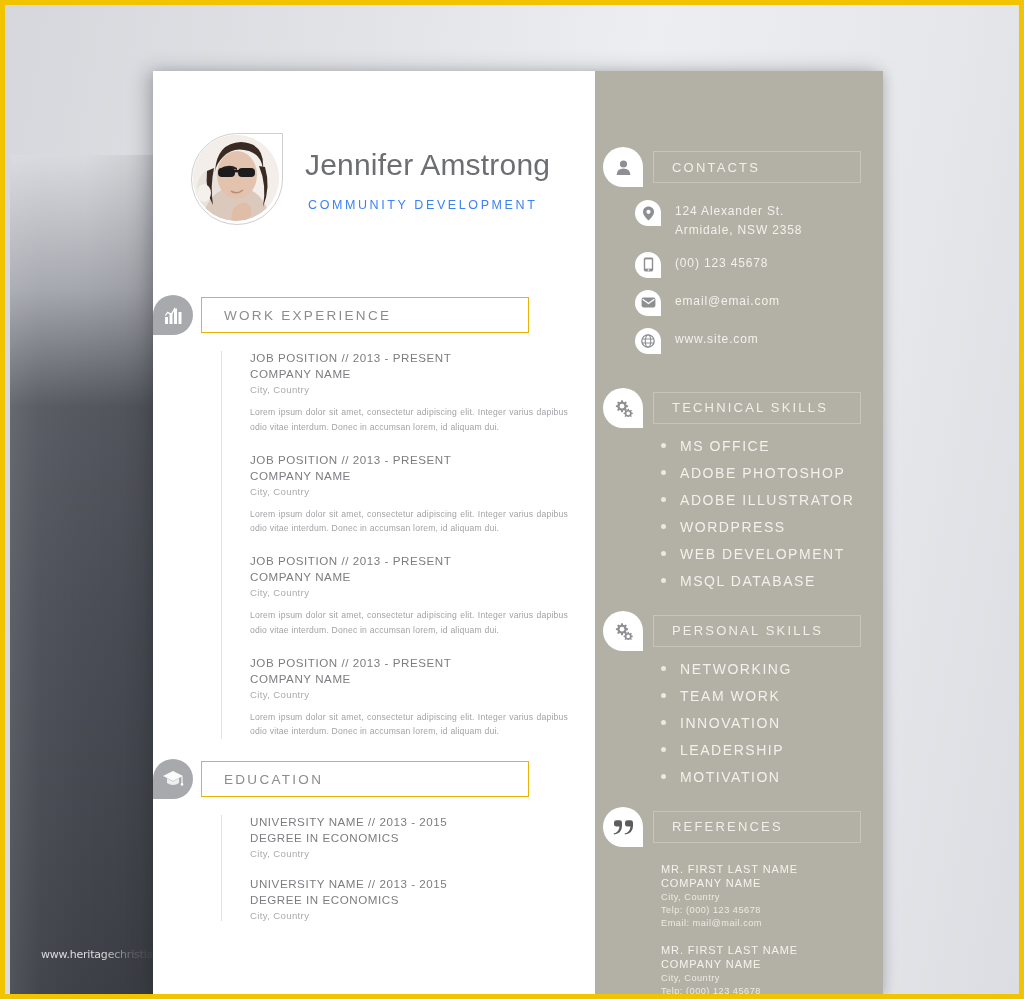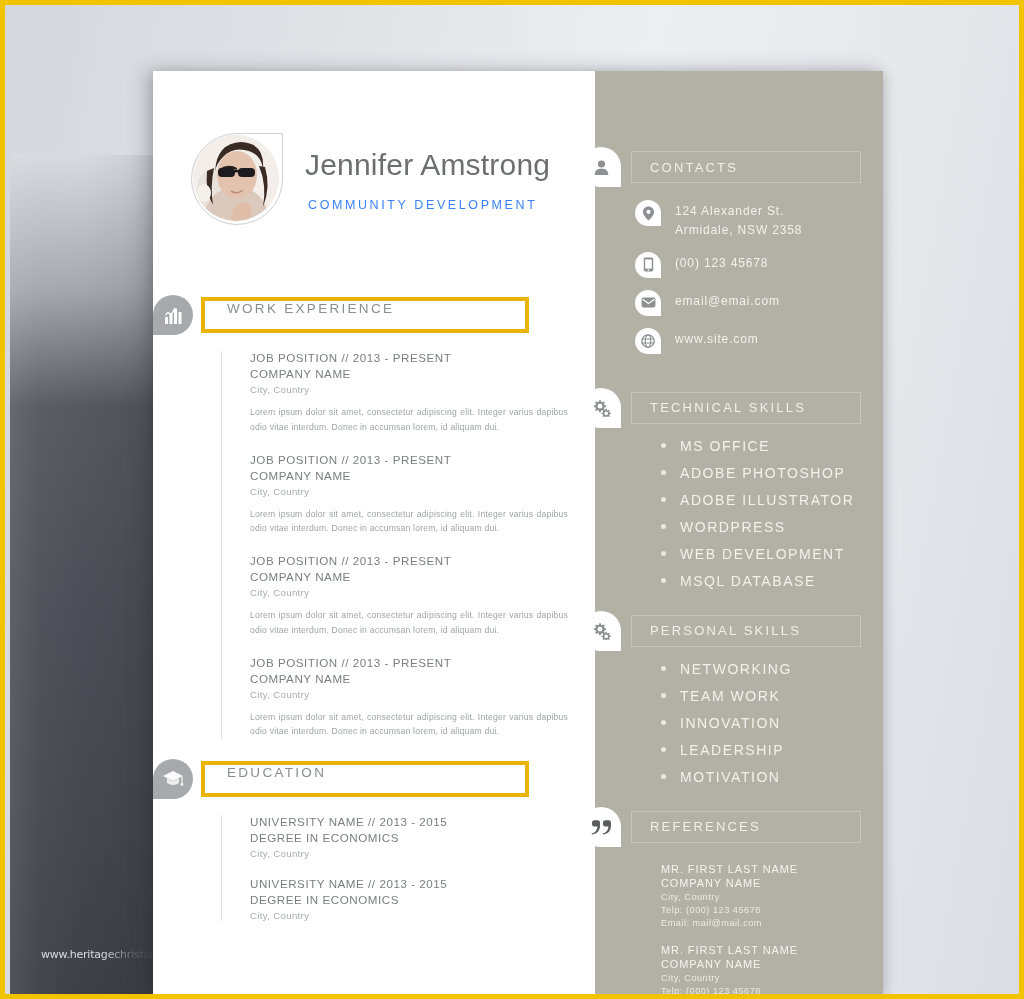--- a/index.html
+++ b/index.html
@@ -100,22 +100,22 @@
     width:40px; height:40px;
     border-radius:50% 50% 50% 0;
     display:flex; align-items:center; justify-content:center;
     z-index:2;
   }
   .badge.light { background:#a7a9ac; }
   .badge.onside { background:#ffffff; border-radius:50% 50% 0 50%; }
   .badge svg { display:block; }
   .sec-title-box {
     flex:1; height:100%;
-    border:4px solid #eab308;
-    display:flex; align-items:flex-start;
+    border:1px solid #eab308;
+    display:flex; align-items:center;
     padding-left:22px;
     margin-right:66px;
   }
   .sec-title {
     font-size:13.5px; letter-spacing:2.3px;
     color:#8a8c8e; font-weight:400; white-space:nowrap;
   }
 
   
   .entries { margin:18px 0 0 68px; border-left:1px solid #e2e2e2; padding-left:28px; }
@@ -131,21 +131,21 @@
     font-size:9.6px; letter-spacing:0.35px; color:#a9abad; margin-top:4px;
   }
   .e-desc {
     margin-top:10px; font-size:8.6px; line-height:1.72;
     color:#a1a3a6; text-align:justify; width:318px;
     letter-spacing:0.2px;
   }
 
   
   .s-sec { margin-top:10px; }
-  .s-head { position:relative; height:32px; margin-left:36px; display:flex; align-items:center; }
+  .s-head { position:relative; height:32px; margin-left:58px; display:flex; align-items:center; }
   .s-head .badge { left:-50px; top:-4px; width:40px; height:40px; }
   .s-title-box {
     flex:1; height:100%;
     border:1px solid #c7c5bb;
     display:flex; align-items:center;
     padding-left:18px;
     margin-right:22px;
   }
   .s-title {
     font-size:13px; letter-spacing:2.2px; color:#f0efe9; white-space:nowrap;

